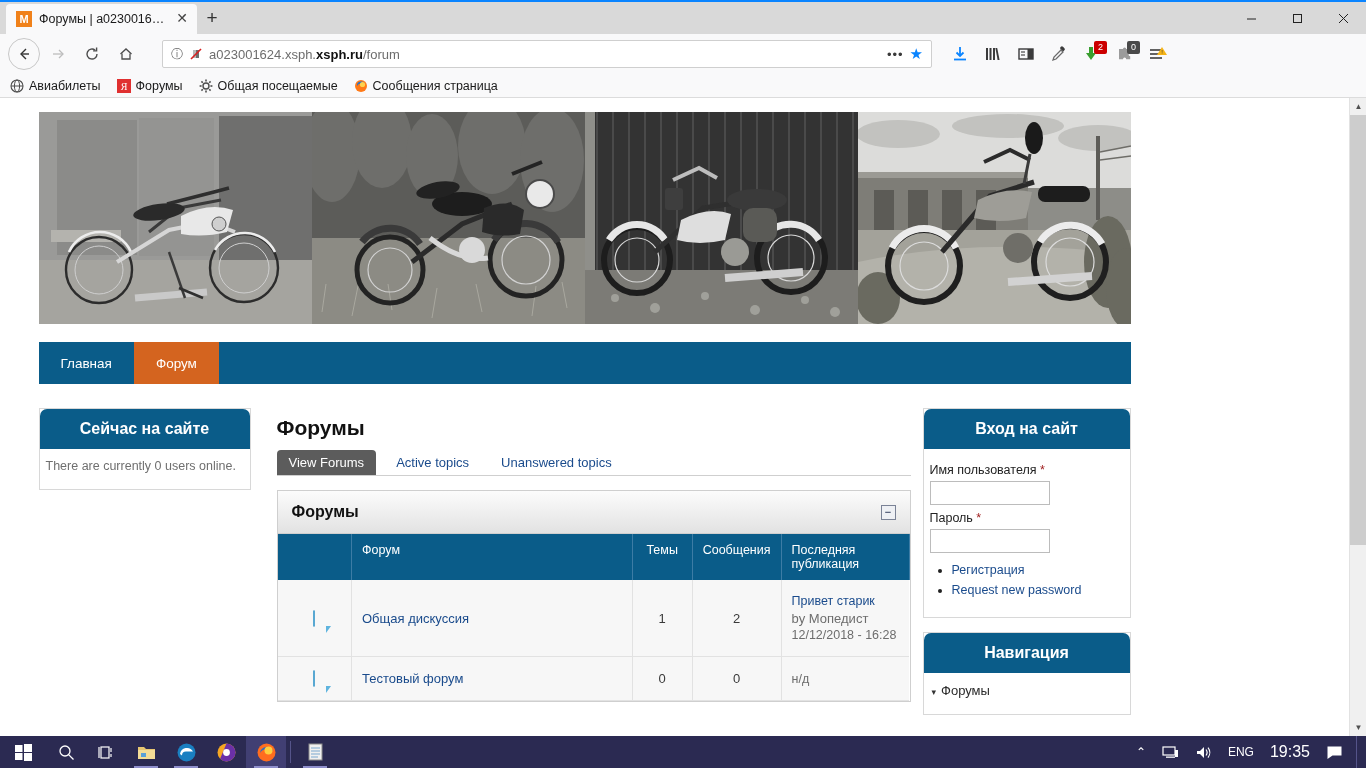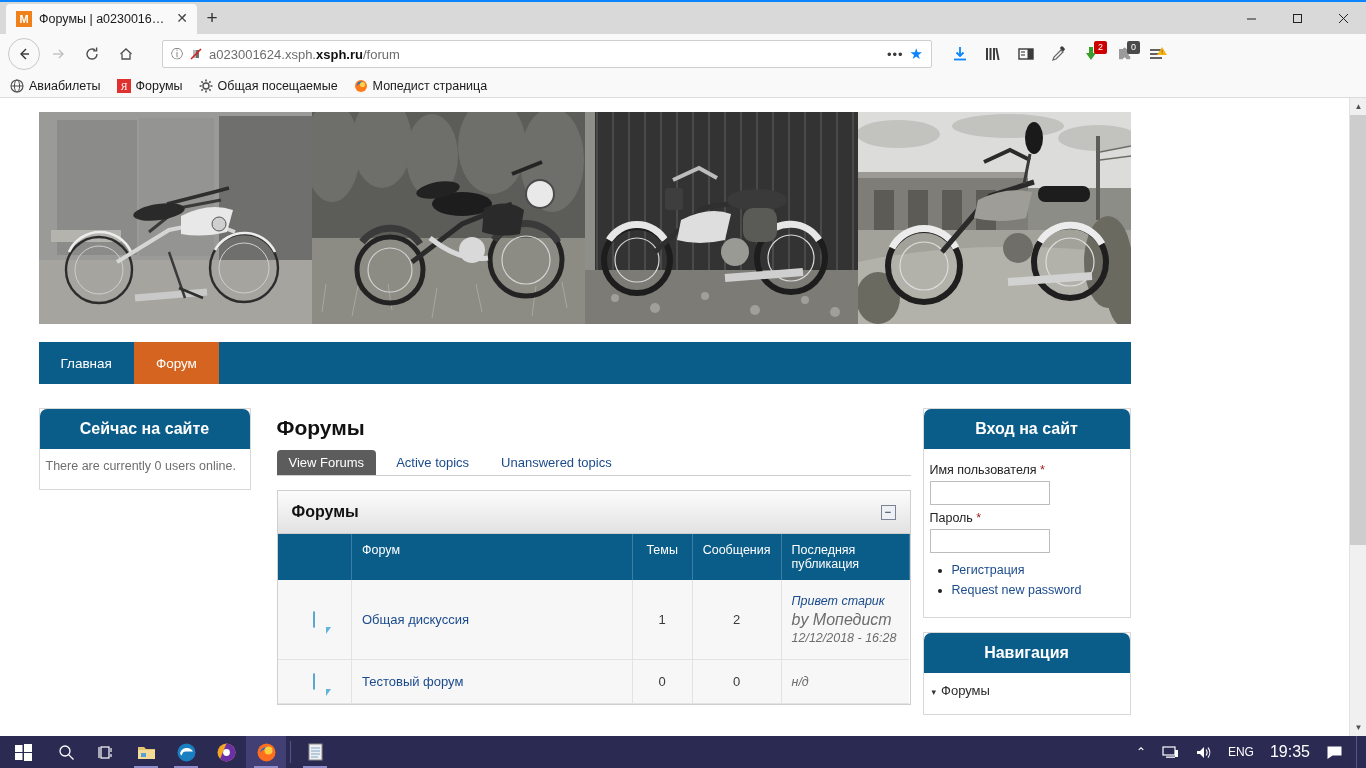--- a/index.html
+++ b/index.html
@@ -168,24 +168,24 @@
   }
   table.forums th.c { text-align: center; }
   table.forums td {
     border-right: 1px solid #e2e2e2; border-bottom: 1px solid #e2e2e2;
     padding: 14px 10px; font-size: 13px; vertical-align: middle;
     background: #f7f7f7;
   }
   table.forums tr td:last-child { border-right: none; }
   td.icell { width: 74px; text-align: center; background: #f2f2f2; }
   td.num { text-align: center; color: #3a3a3a; width: 60px; }
-  td.last { width: 128px; background: #f7f7f7; vertical-align: top; padding-top: 12px; font-style: italic; }
+  td.last { width: 128px; background: #f7f7f7; vertical-align: top; padding-top: 12px; }
   td.fname { background: #f2f2f2; }
   .lp-title { display: block; color: #1a4b8c; font-size: 12.5px; margin-bottom: 3px; }
-  .lp-by { display: block; color: #6d6d6d; font-size: 16px; margin-bottom: 2px; }
+  .lp-by { display: block; color: #6d6d6d; font-size: 13px; margin-bottom: 2px; }
   .lp-date { display: block; color: #6d6d6d; font-size: 12.5px; }
   .nd { color: #6d6d6d; font-size: 12.5px; }
 
   .bubble {
     width: 26px; height: 21px; border-radius: 5px; margin: 0 auto;
     background: linear-gradient(to bottom, #8fd0ec, #5fb4de);
     border: 1px solid #59a8d2; position: relative;
   }
   .bubble:after {
     content: ""; position: absolute; bottom: -7px; left: 12px;
@@ -402,21 +402,21 @@
       <span>Общая посещаемые</span>
     </div>
     <div class="bm">
       <span class="bmico">
         <svg width="14" height="14" viewBox="0 0 14 14">
             <circle cx="7" cy="7" r="6" fill="#ff7a18"></circle>
             <path d="M3 7 a4 4 0 0 1 8-1 a5 5 0 0 0-8 1 z" fill="#2a74c8"></path>
             <circle cx="8.5" cy="5.5" r="2.6" fill="#ffd24d"></circle>
           </svg>
       </span>
-      <span>Мопедист страница</span>
+      <span>Сообщения страница</span>
     </div>
   </div>
 
   <div class="viewport">
     <div class="pagecanvas">
       <div class="pagewrap">
 
         <div class="banner">
           <div class="bimg">
             <svg width="100%" height="212" viewBox="0 0 273 212" preserveAspectRatio="none">

